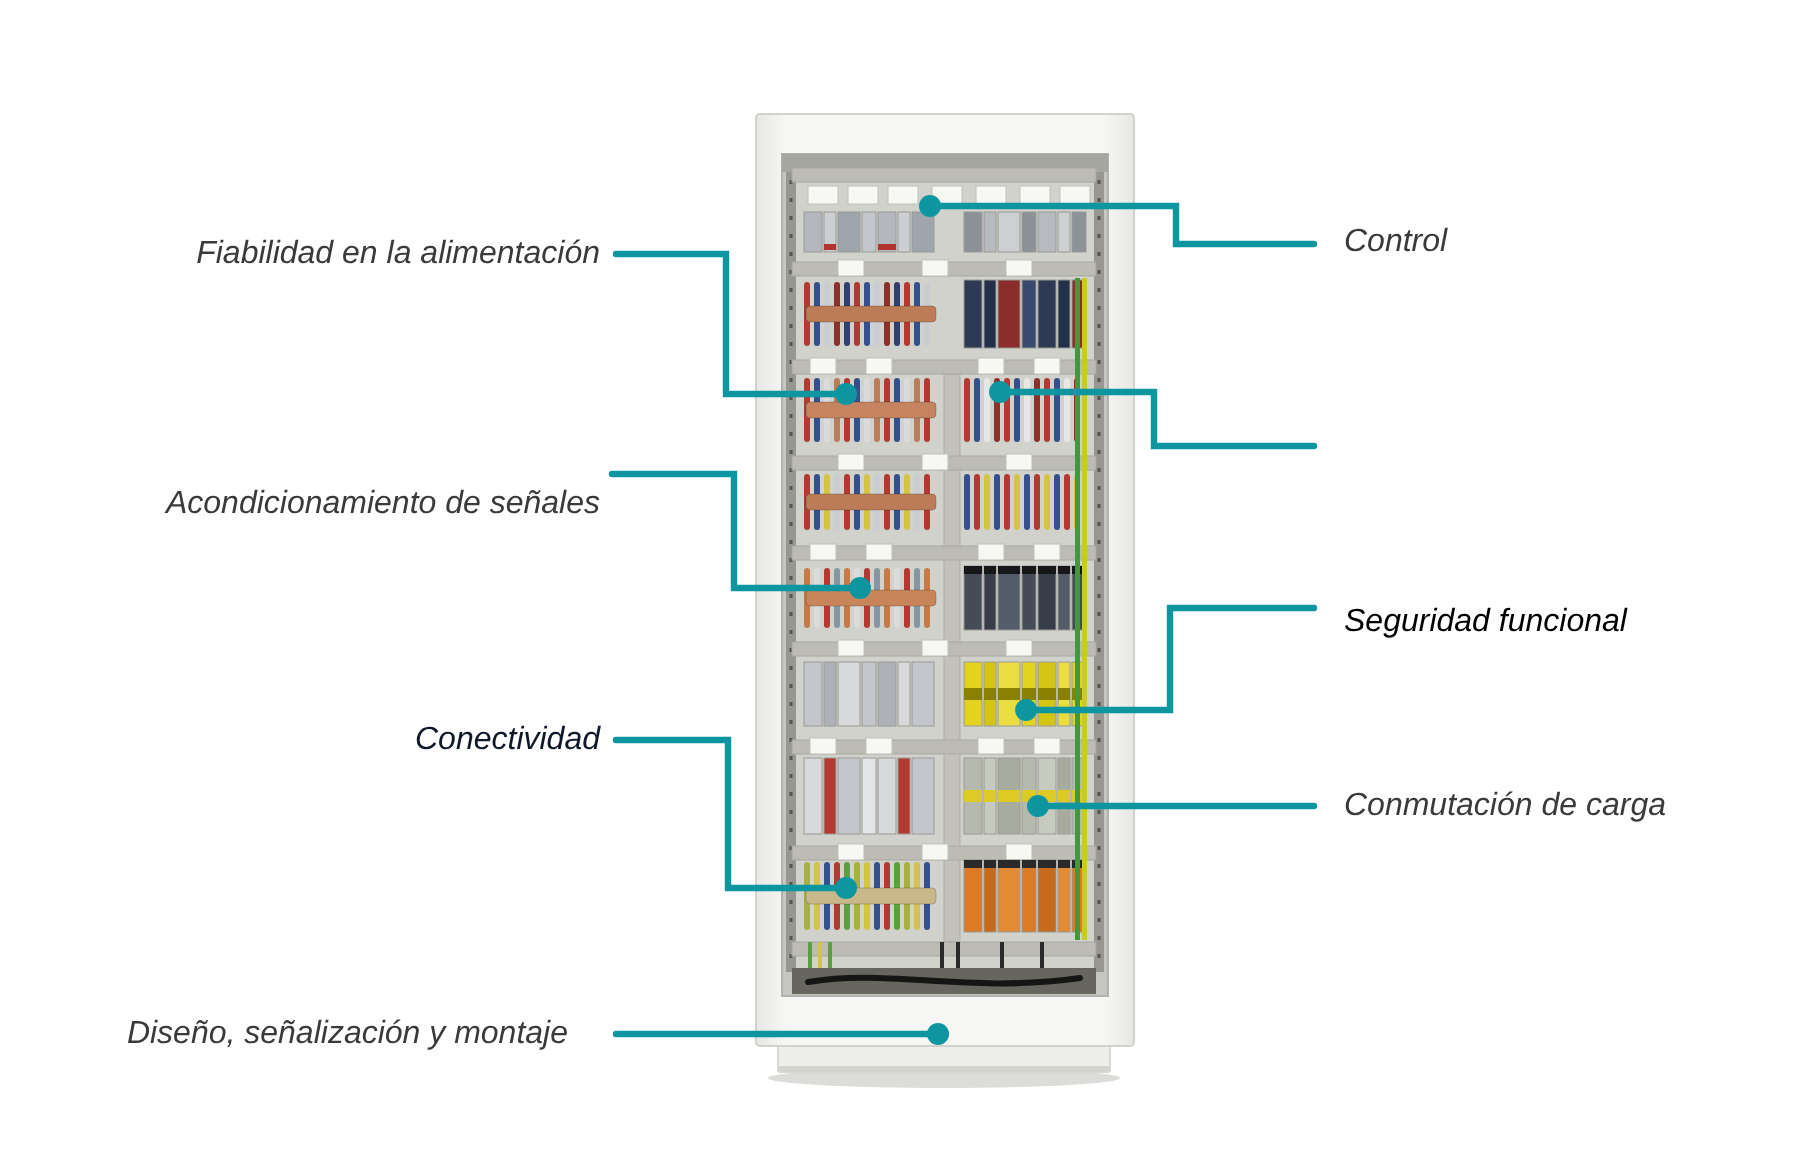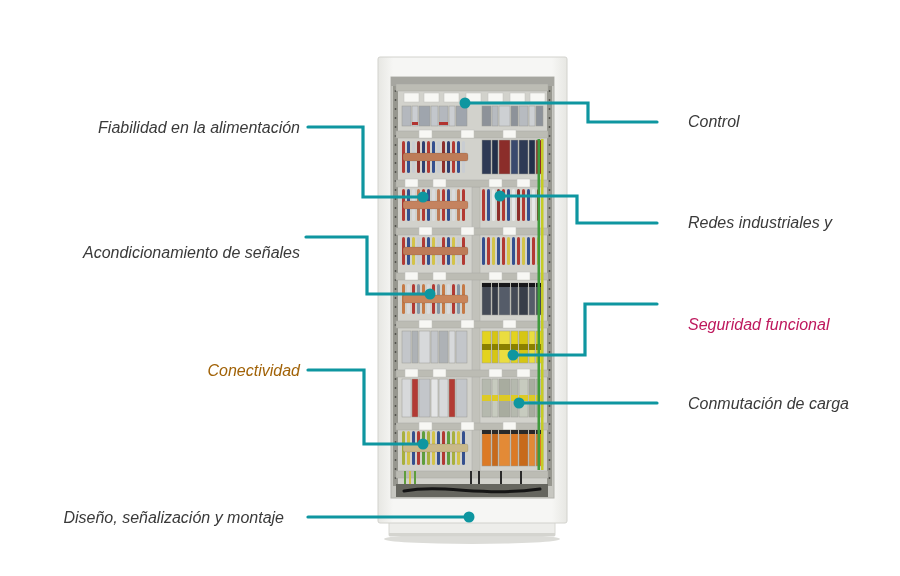--- a/index.html
+++ b/index.html
@@ -14,21 +14,21 @@
   .callout-label{
     position:absolute;
     font-size:16px;
     line-height:25px;
     color:#3a3a3a;
     white-space:nowrap;
     transform:translateY(-50%);
     font-style:italic;
   }
   .callout-label.left{text-align:right;}
-  .callout-label.right{text-align:left;margin-left:16px;}
+  .callout-label.right{text-align:left;}
   .callout-label span{display:block;}
 </style>
 </head>
 <body>
 
 <div class="stage">
   <svg id="scene" width="900" height="576" viewBox="0 0 900 576">
     <defs>
       <linearGradient id="gFrame" x1="0" y1="0" x2="1" y2="0">
         <stop offset="0" stop-color="#e7e7e3"></stop>
@@ -310,32 +310,31 @@
         <circle cx="519" cy="403" r="5.5" fill="#0e96a0"></circle>
       </g>
   </svg>
   <div id="labels">
       <div class="callout-label left" style="top: 127px; right: 600px; color: rgb(58, 58, 58);">
         <span>Fiabilidad en la alimentación</span>
       </div>
       <div class="callout-label left" style="top: 252px; right: 600px; color: rgb(58, 58, 58);">
         <span>Acondicionamiento de señales</span>
       </div>
-      <div class="callout-label left" style="top: 370px; right: 600px; color: #a16207;">
+      <div class="callout-label left" style="top: 370px; right: 600px; color: #0f172a;">
         <span>Conectividad</span>
       </div>
       <div class="callout-label left" style="top: 517px; right: 616px; color: rgb(58, 58, 58);">
         <span>Diseño, señalización y montaje</span>
       </div>
       <div class="callout-label right" style="top: 121px; left: 672px; color: rgb(58, 58, 58);">
         <span>Control</span>
       </div>
       <div class="callout-label right" style="top: 222px; left: 672px; color: rgb(58, 58, 58);">
-        <span>Redes industriales y</span>
-      </div>
-      <div class="callout-label right" style="top: 324px; left: 672px; color: #be185d;">
+      </div>
+      <div class="callout-label right" style="top: 311px; left: 672px; color: #000000;">
         <span>Seguridad funcional</span>
       </div>
       <div class="callout-label right" style="top: 403px; left: 672px; color: rgb(58, 58, 58); text-align: right;">
         <span>Conmutación de carga</span>
       </div>
     </div>
 </div>
 
 </body></html>

